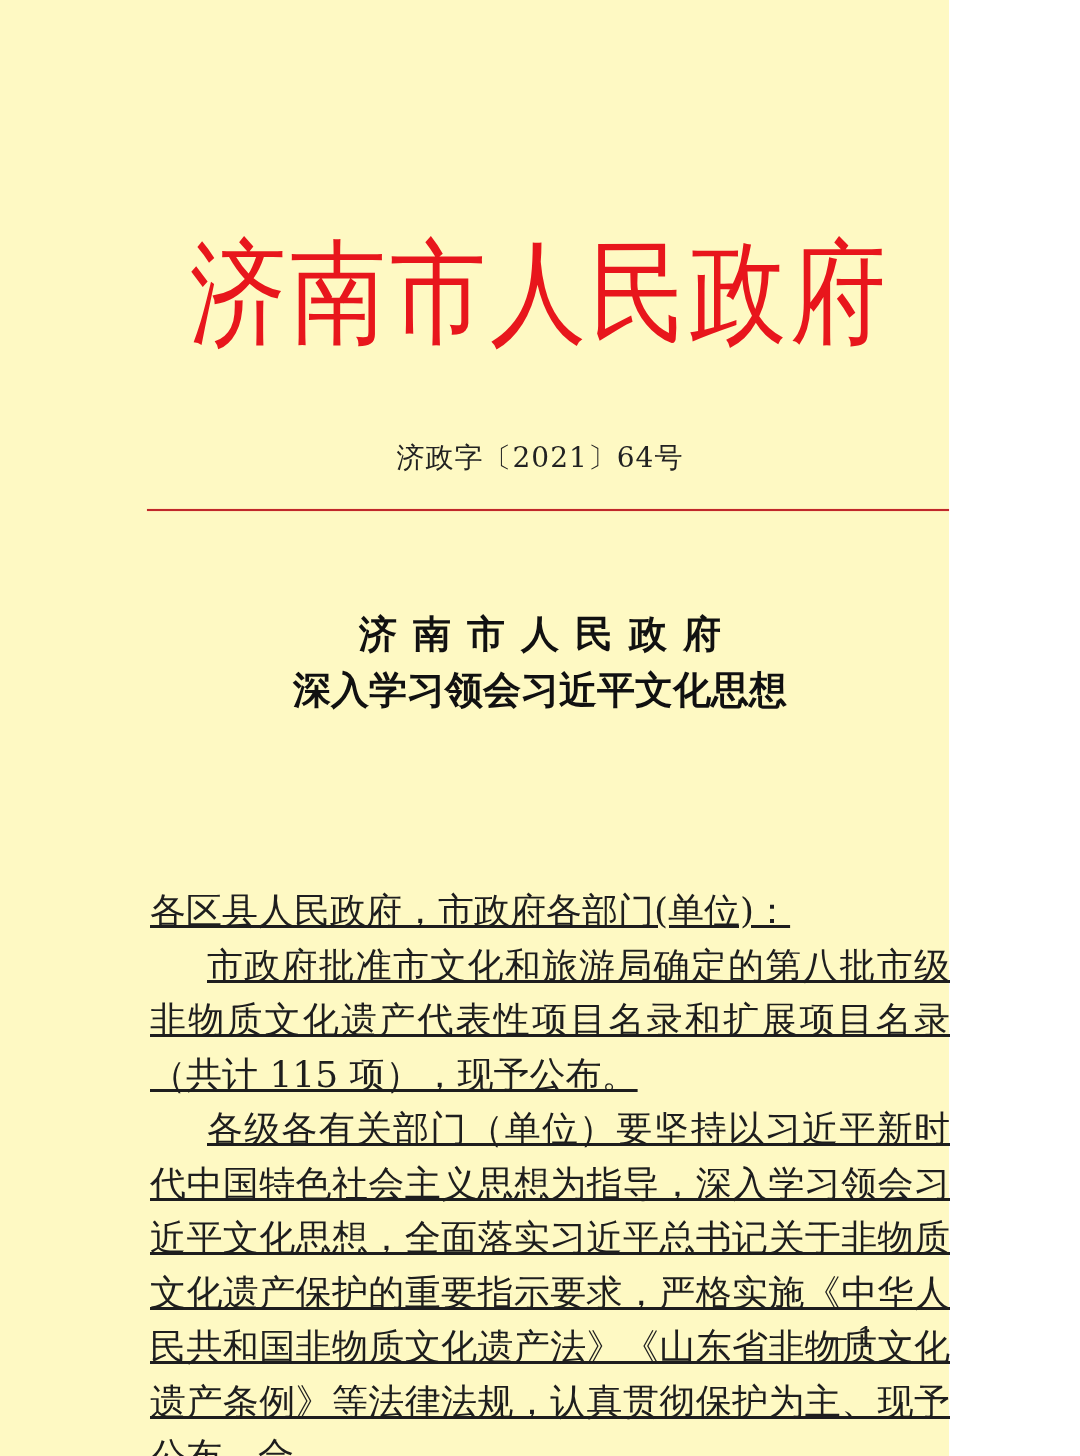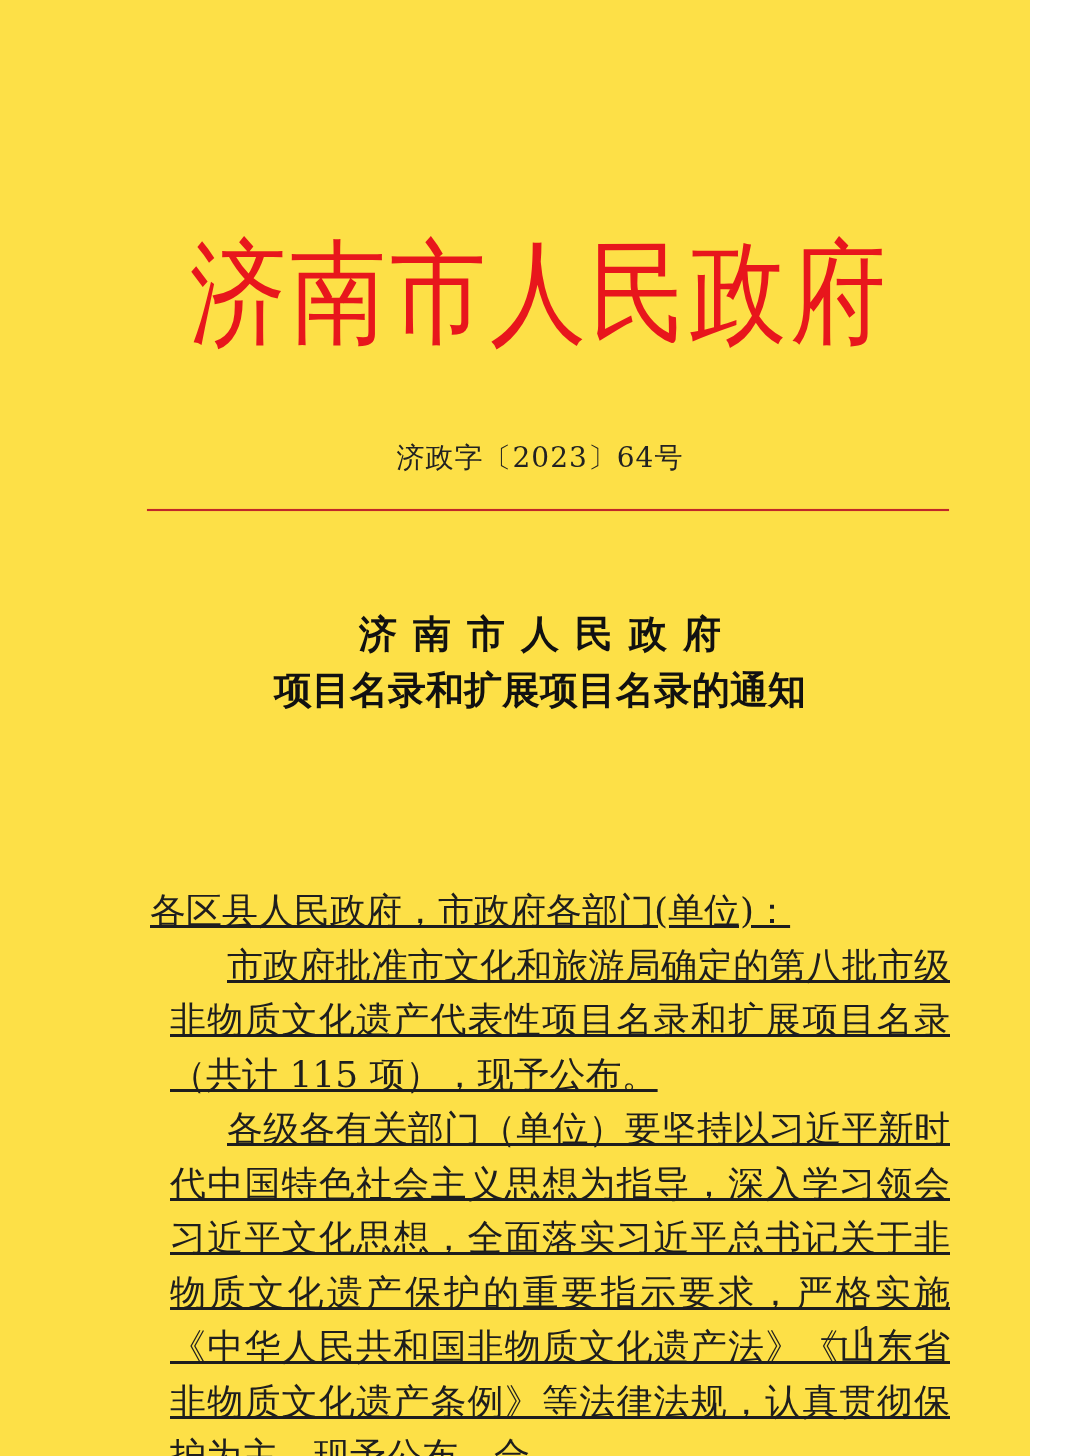--- a/index.html
+++ b/index.html
@@ -11,23 +11,23 @@
       width: 1080px;
       height: 1456px;
       position: relative;
       overflow: hidden;
       font-family: "DejaVu Serif", "Liberation Serif", serif;
       color: #1a1a1a;
     }
     .page {
       position: absolute;
       left: 0; top: 0;
-      width: 1030px;
+      width: 949px;
       height: 1456px;
-      background: #fde047;
+      background: #fef9c3;
     }
     .masthead {
       position: absolute;
       left: 0;
       width: 1080px;
       top: 222px;
       text-align: center;
       font-family: "DejaVu Serif", "Liberation Serif", serif;
       font-size: 96px;
       line-height: 120px;
@@ -87,46 +87,45 @@
       color: #1e1e1e;
       text-decoration: underline;
     }
     .para {
       margin: 0;
       text-align: justify;
       text-align-last: left;
     }
     .para.indent {
       text-indent: 57px;
-      margin-left: 20px;
     }
     .page-number {
       position: absolute;
       left: 820px;
       top: 1320px;
       font-size: 28px;
       line-height: 36px;
       color: #222;
       white-space: pre;
     }
   </style>
 </head>
 <body>
 
 <div class="page">
 
   <div class="masthead">济南市人民政府</div>
 
-  <div class="doc-number">济政字〔2023〕64号</div>
+  <div class="doc-number">济政字〔2021〕64号</div>
 
   <div class="red-rule"></div>
 
   <div class="title-block">
     <div class="title-line spaced">济南市人民政府</div>
-    <div class="title-line">项目名录和扩展项目名录的通知</div>
+    <div class="title-line">深入学习领会习近平文化思想</div>
   </div>
 
   <div class="body-text">
     <p class="para">各区县人民政府，市政府各部门(单位)：</p>
     <p class="para indent">市政府批准市文化和旅游局确定的第八批市级非物质文化遗产代表性项目名录和扩展项目名录（共计 115 项），现予公布。</p>
     <p class="para indent">各级各有关部门（单位）要坚持以习近平新时代中国特色社会主义思想为指导，深入学习领会习近平文化思想，全面落实习近平总书记关于非物质文化遗产保护的重要指示要求，严格实施《中华人民共和国非物质文化遗产法》《山东省非物质文化遗产条例》等法律法规，认真贯彻保护为主、现予公布、合</p>
   </div>
 
   <div class="page-number">— 1 —</div>
 

